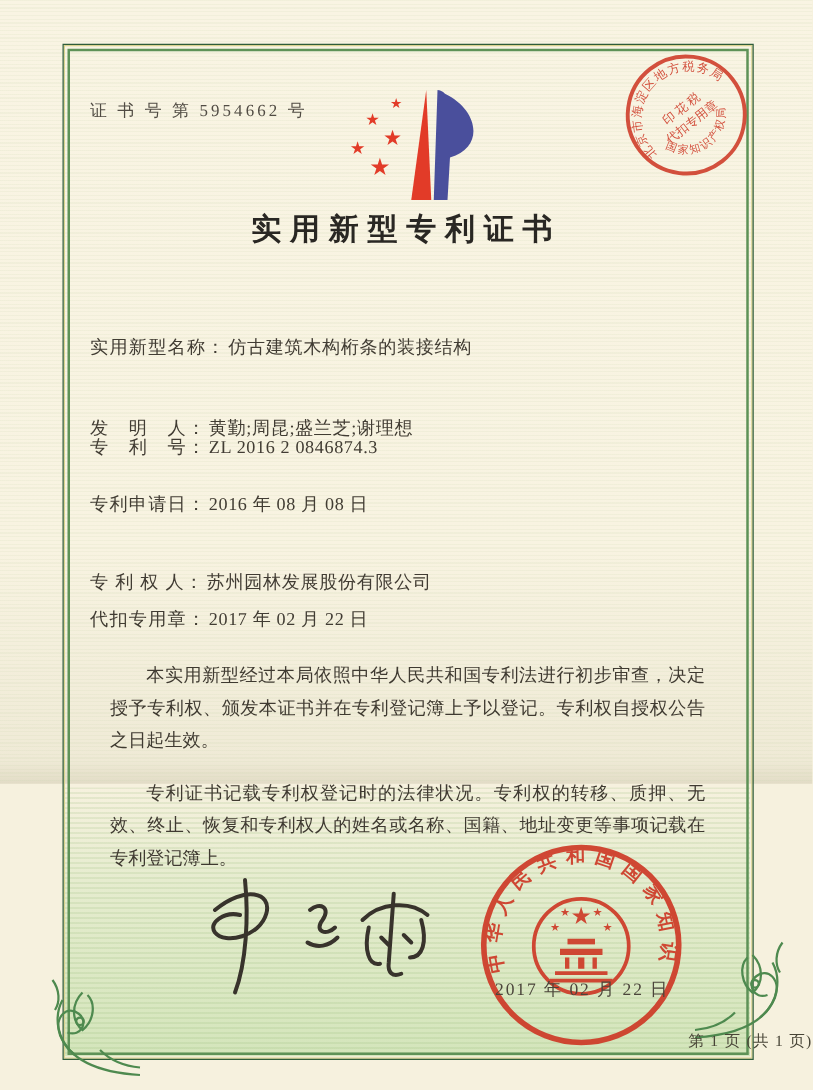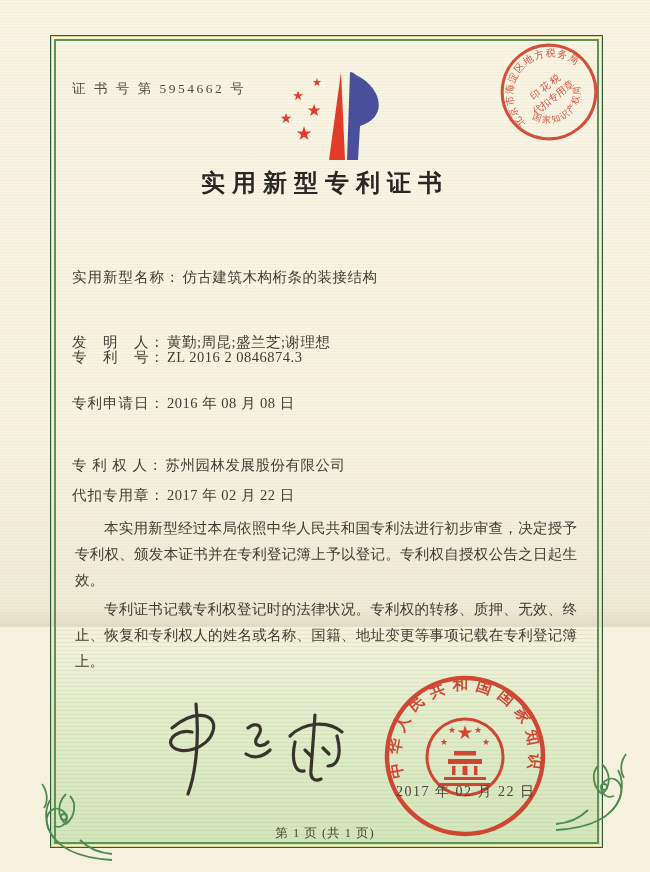--- a/index.html
+++ b/index.html
@@ -53,33 +53,33 @@
   .fields{position:absolute;left:72px;top:252px;width:510px;}
   .field-row{position:absolute;left:0;white-space:nowrap;font-size:14.5px;color:#413c33;}
   .field-row .lab{letter-spacing:1px;}
   .field-row .val{margin-left:2px;letter-spacing:0.5px;}
   .r0{top:16px;} .r1{top:50px;margin-top:31px;} .r2{top:96px;} .r3{top:142px;} .r4{top:188px;margin-top:16px;} .r5{top:234px;}
   .paras{
     position:absolute;left:72px;top:512px;width:508px;
     font-size:14.5px;line-height:26px;color:#3f3a31;
     text-align:justify;
   }
-  .paras p{margin:3px;text-indent:2em;}
+  .paras p{margin:16px;text-indent:2em;}
   .signer{
     position:absolute;left:88px;top:727px;
     font-size:15.5px;color:#4a443b;letter-spacing:3px;line-height:29px;
   }
   .signature{position:absolute;left:150px;top:698px;width:215px;height:100px;}
   .seal{position:absolute;left:380px;top:671px;width:170px;height:170px;opacity:0.92;}
   .seal-date{
     position:absolute;left:396px;top:783px;
     font-size:14px;color:#4b453b;letter-spacing:1.5px;white-space:nowrap;z-index:5;
   }
   .footer{
-    position:absolute;left:0;top:825px;width:650px;text-align:center;
+    position:absolute;left:0;top:825px;width:650px;text-align:right;
     font-size:12.5px;color:#474436;letter-spacing:1px;
   }
   .flourish{position:absolute;width:86px;height:108px;}
   .fl-left{left:34px;top:756px;}
   .fl-right{left:548px;top:726px;transform:scaleX(-1);}
   svg text{font-family:"Liberation Serif","DejaVu Serif",serif;}
 </style>
 </head>
 <body>
 

